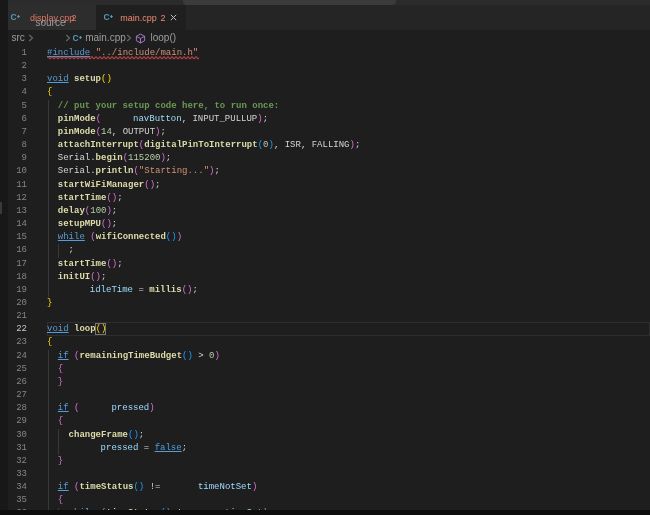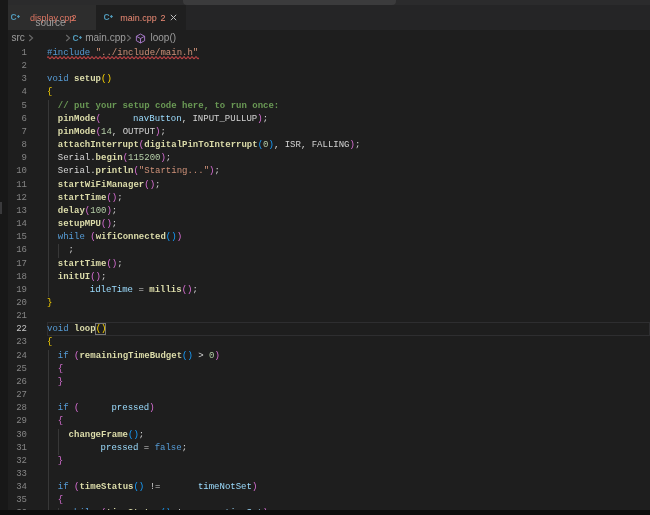--- a/index.html
+++ b/index.html
@@ -1,19 +1,19 @@
 <!DOCTYPE html>
 <html><head>
 <meta charset="utf-8">
 <style>
   * { margin:0; padding:0; box-sizing:border-box; }
   html,body { width:650px; height:515px; overflow:hidden; }
   body { position:relative; background:#1e1e1e; font-family:"Liberation Sans", sans-serif; }
   .abs { position:absolute; }
-  .k { color:#569cd6; }
+  .k { color:#569cd6;text-decoration:underline; }
   .f { color:#dcdcaa;font-weight:bold; }
   .v { color:#9cdcfe;margin-left:32px; }
   .n { color:#b5cea8; }
   .s { color:#ce9178; }
   .c { color:#6a9955;font-weight:bold; }
   .p1 { color:#ffd700; }
   .p2 { color:#da70d6; }
   .p3 { color:#179fff; }
   pre { font-family:"Liberation Mono", monospace; font-size:9px; line-height:13.16px; color:#d4d4d4; }
   .tablbl { font-size:9px; line-height:10px; }

